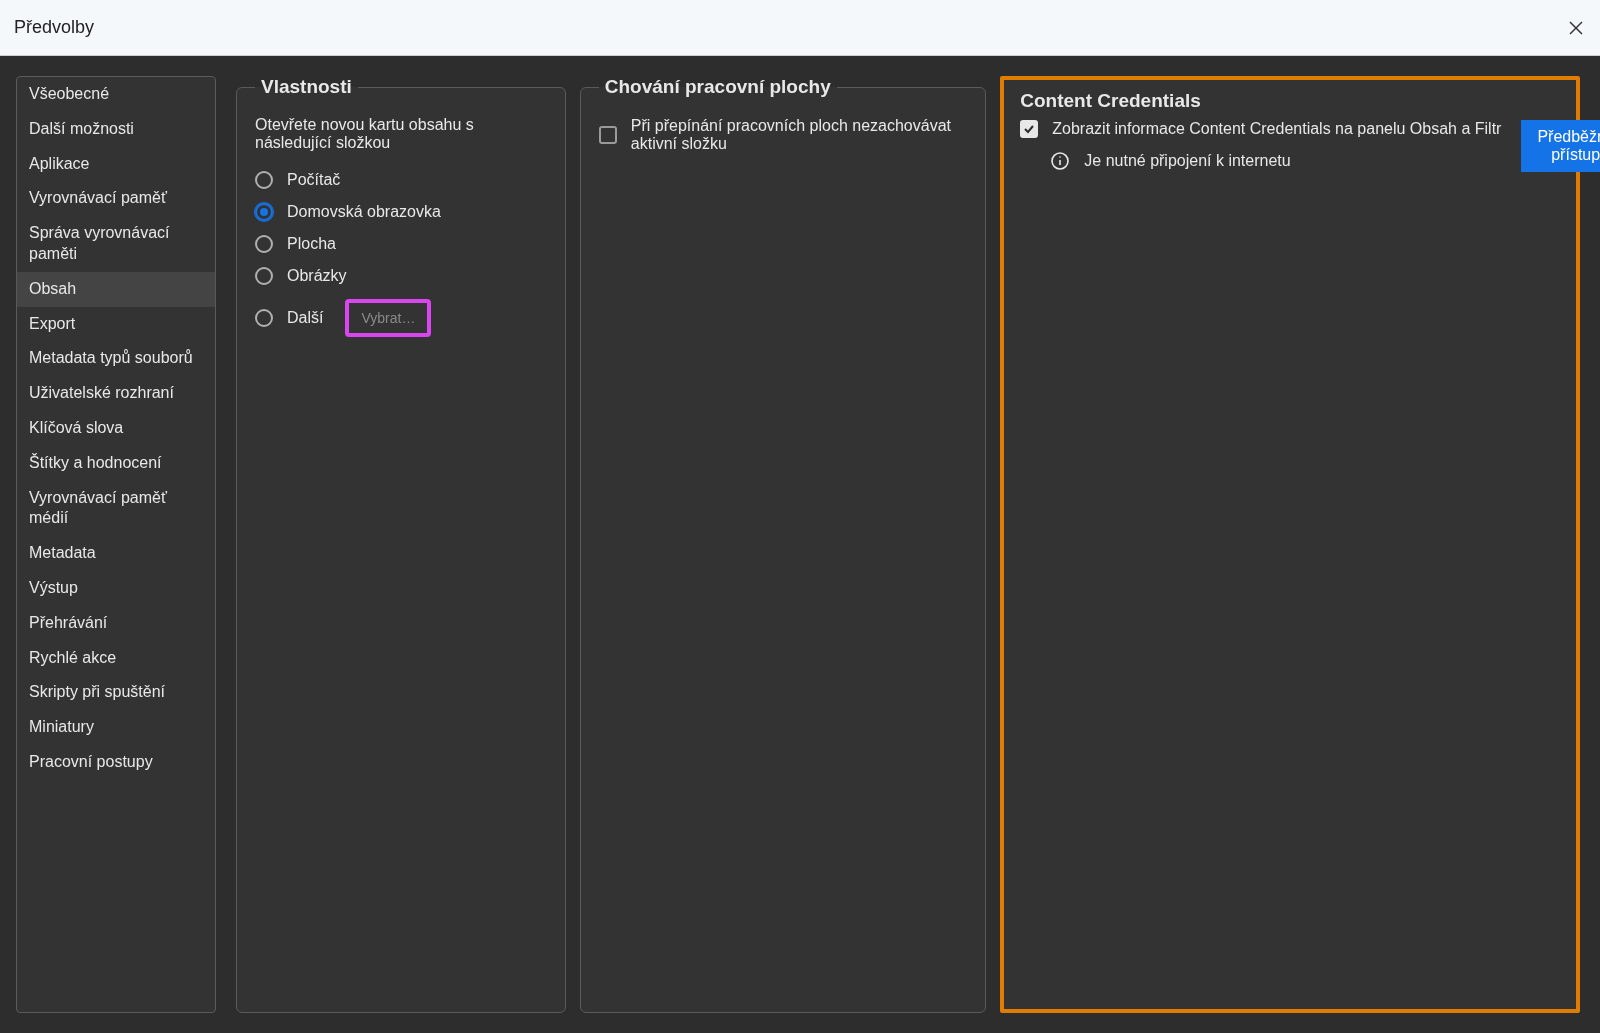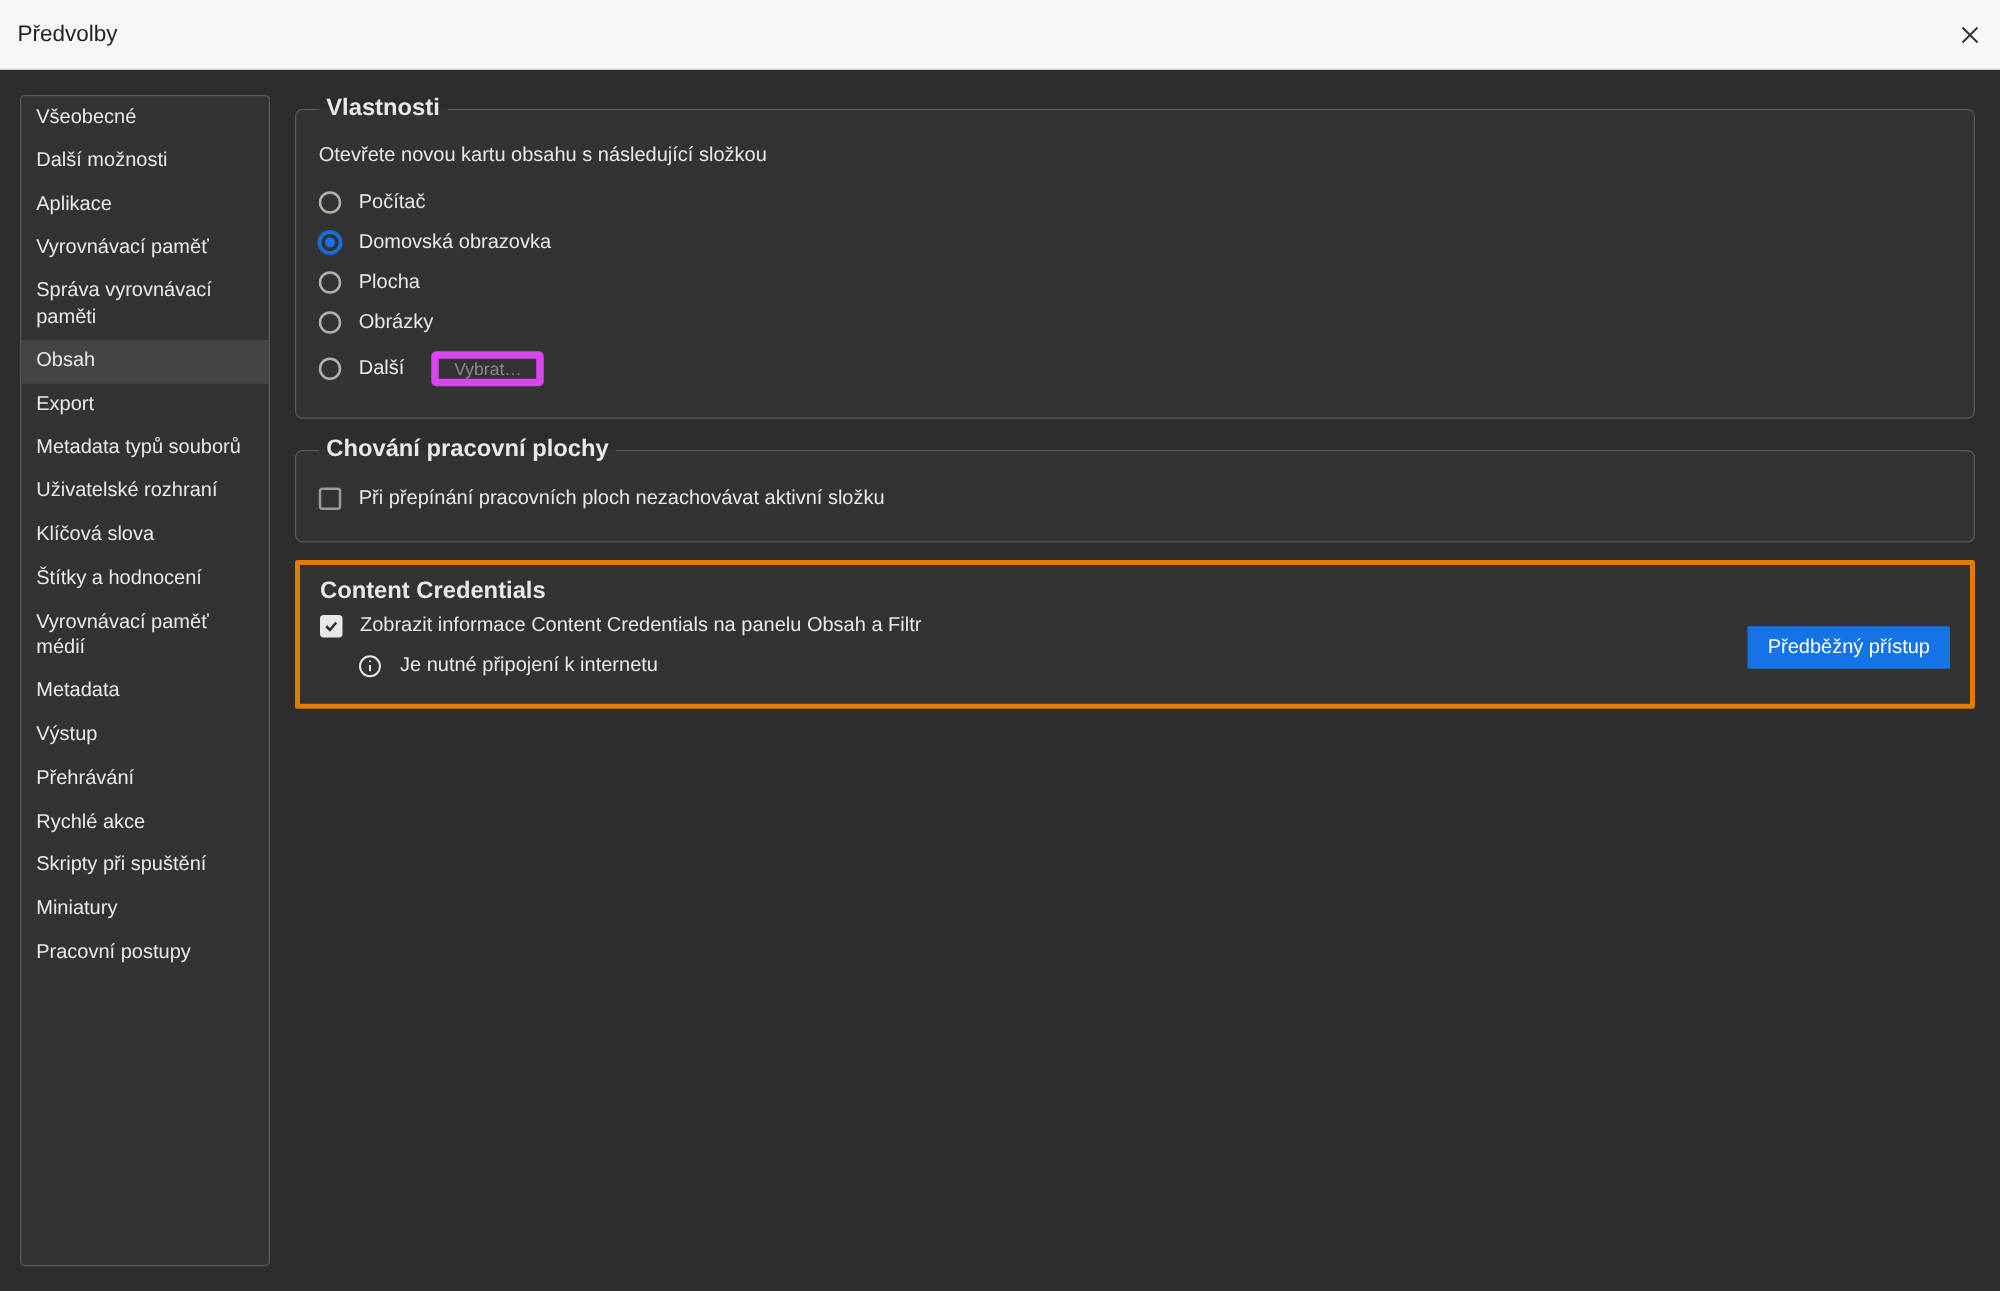--- a/index.html
+++ b/index.html
@@ -59,21 +59,21 @@
   }
   .sidebar-item {
     padding: 7px 12px;
     font-size: 16px;
     color: var(--text-main);
     cursor: pointer;
     line-height: 1.3;
   }
   .sidebar-item.selected { background: var(--bg-sidebar-sel); }
 
-  .content { flex: 1; display: flex; flex-direction: column; gap: 14px; min-width: 0; }
+  .content { flex: 1; display: flex; flex-direction: row; gap: 14px; min-width: 0; }
 
   fieldset.group {
     border: 1px solid var(--border-fieldset);
     border-radius: 6px;
     margin: 0;
     padding: 12px 18px 18px 18px;
     background: var(--bg-fieldset);
     position: relative;
   }
   fieldset.group > legend {
@@ -116,24 +116,24 @@
     box-shadow: 0 0 0 1px var(--radio-selected);
   }
   .radio.selected::after {
     content: "";
     width: 8px; height: 8px; border-radius: 50%;
     background: var(--radio-selected);
   }
 
   .small-btn {
     margin-left: 8px;
-    height: 28px;
+    height: 38px;
     padding: 0 12px;
     background: transparent;
-    border: 6px solid #d946ef;
+    border: 4px solid #d946ef;
     border-radius: 4px;
     color: var(--text-placeholder);
     font-size: 14px;
     cursor: pointer;
     text-align: center;
   }
 
   .checkbox {
     width: 18px; height: 18px;
     border: 2px solid var(--checkbox-border);
@@ -143,21 +143,21 @@
     cursor: pointer;
     background: transparent;
   }
   .checkbox.checked {
     background: #e8e8e8;
     border-color: #e8e8e8;
   }
   .checkbox.checked svg { display: block; }
   .checkbox svg { display: none; }
 
-  .cc-body { display: flex; align-items: center; gap: 20px; }
+  .cc-body { display: flex; align-items: flex-start; gap: 20px; }
   .cc-left { flex: 0 0 auto; max-width: 560px; }
   .cc-right { margin-left: auto; }
 
   .info-row {
     display: flex; align-items: center; gap: 14px;
     padding: 6px 0 0 30px;
     color: var(--text-main);
     font-size: 16px;
   }
   .info-icon {

